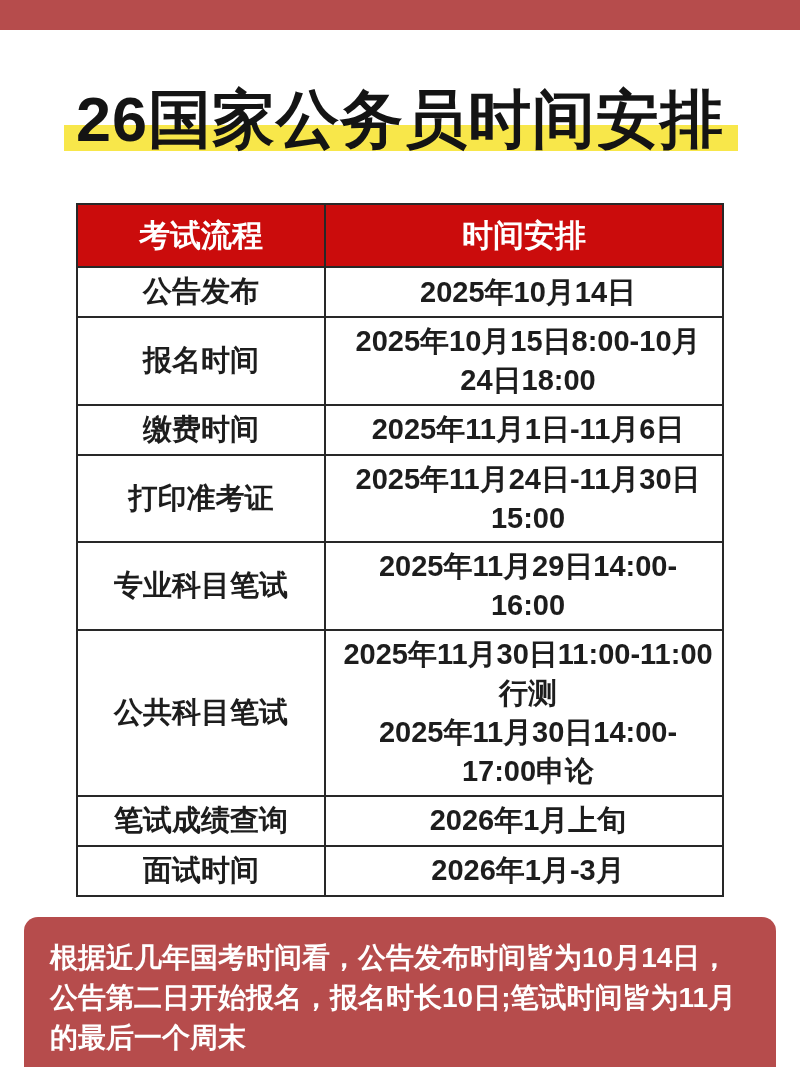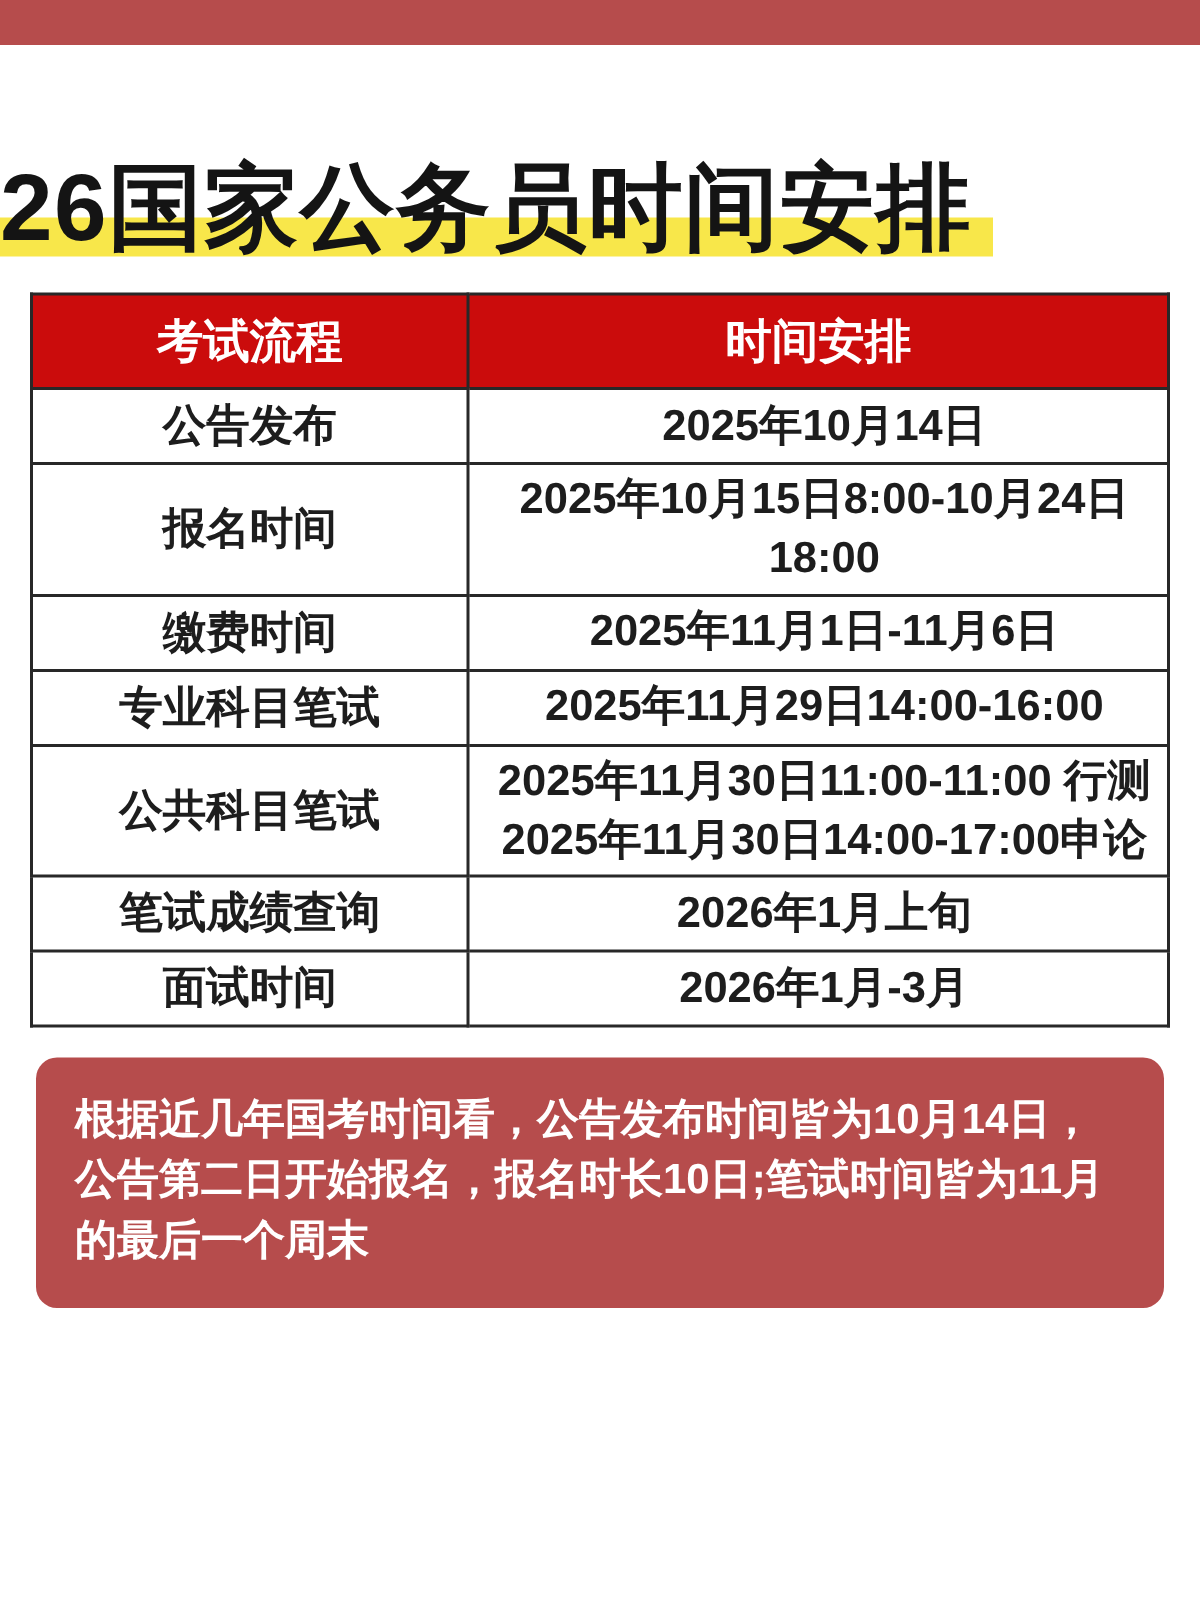--- a/index.html
+++ b/index.html
@@ -15,21 +15,22 @@
     width: 800px; height: 1067px;
     background: #ffffff;
     font-family: "Liberation Sans", "DejaVu Sans", sans-serif;
     overflow: hidden;
   }
   .top-band {
     width: 800px; height: 30px;
     background: var(--banner-red);
   }
   .title-wrap {
-    margin-top: 76px;
+    text-align: center;
+    margin-top: 56px;
     height: 72px;
   }
   .title {
     display: inline-block;
     position: relative;
     font-size: 63px;
     font-weight: 900;
     line-height: 1.06;
     letter-spacing: 1px;
     color: #141414;
@@ -38,22 +39,22 @@
   .title .hl {
     position: absolute;
     left: -12px; right: -14px;
     bottom: 2px; height: 26px;
     background: var(--highlight-yellow);
     z-index: 0;
   }
   .title .title-text { position: relative; z-index: 1; }
 
   table.schedule {
-    width: 760px;
-    margin: 17px auto 0 auto;
+    width: 648px;
+    margin: 45px auto 0 auto;
     border-collapse: collapse;
     table-layout: fixed;
   }
   table.schedule th, table.schedule td {
     border: 2px solid var(--table-border);
     text-align: center;
     vertical-align: middle;
   }
   col.c-process { width: 38.4%; }
   col.c-time   { width: 61.6%; }
@@ -124,20 +125,24 @@
       <td class="proc">报名时间</td>
       <td class="time">2025年10月15日8:00-10月24日18:00</td>
     </tr>
 
 
     <tr>
       <td class="proc">缴费时间</td>
       <td class="time">2025年11月1日-11月6日</td>
     </tr>
 
+    <tr>
+      <td class="proc">打印准考证</td>
+      <td class="time">2025年11月24日-11月30日15:00</td>
+    </tr>
 
     <tr>
       <td class="proc">专业科目笔试</td>
       <td class="time">2025年11月29日14:00-16:00</td>
     </tr>
 
     <tr>
       <td class="proc">公共科目笔试</td>
       <td class="time">2025年11月30日11:00-11:00 行测
 2025年11月30日14:00-17:00申论</td>

